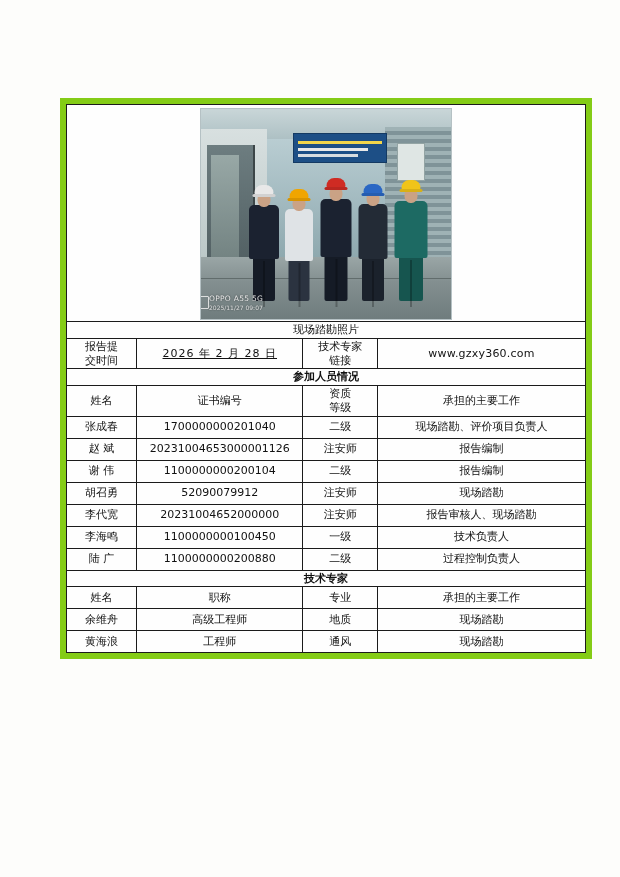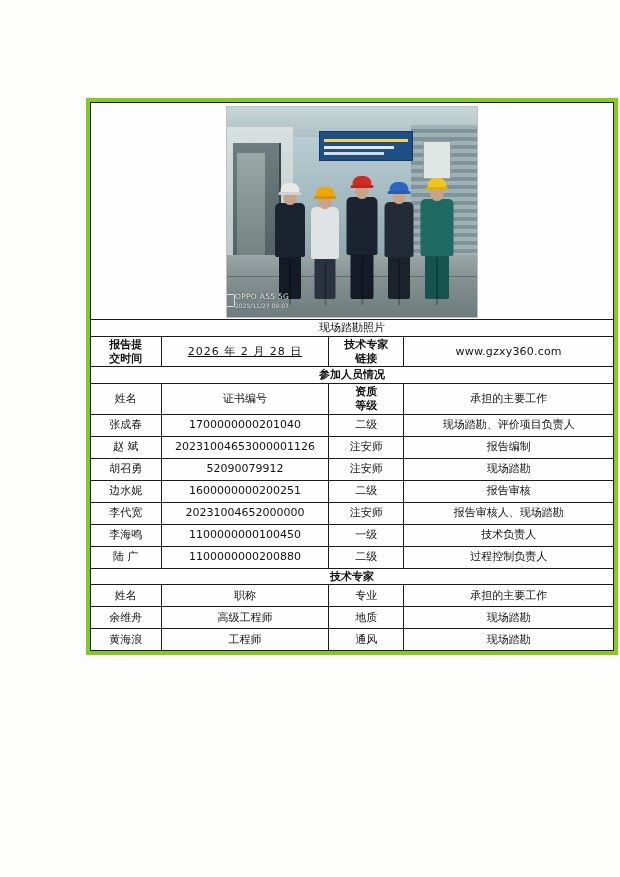--- a/index.html
+++ b/index.html
@@ -14,24 +14,24 @@
   }
   .page {
     position: relative;
     width: 620px;
     height: 877px;
     background: #fdfdfb;
     overflow: hidden;
   }
   .sheet {
     position: absolute;
-    left: 86px;
+    left: 60px;
     top: 98px;
     width: 532px;
-    border: 4px solid #84cc16;
+    border: 6px solid #84cc16;
     box-sizing: border-box;
     background: #fefefe;
   }
   table.doc {
     width: 100%;
     border-collapse: collapse;
     table-layout: fixed;
   }
   table.doc td {
     border: 1px solid #1b1b1b;
@@ -150,21 +150,21 @@
   .photo-watermark .wm-date { font-size: 6px; opacity: .9; }
   .wm-logo {
     position: absolute; left: -11px; bottom: 2px;
     width: 9px; height: 11px; border: 1px solid #eee; border-radius: 1px;
     opacity: .85;
   }
   .caption-cell { font-size: 11.5px; padding: 3px 0; }
   .section-title { font-size: 12px; font-weight: bold; padding: 3px 0; }
   .hdr { font-size: 11px; }
   td.tall { height: 19px; }
-  .twoline { line-height: 1.15; font-weight: bold; }
+  .twoline { line-height: 1.15; }
   .link-cell { font-size: 11.5px; letter-spacing: .2px; }
   .date-cell { font-size: 12px; letter-spacing: 1px; text-decoration: underline; }
 </style>
 </head>
 <body>
 
 <div class="page">
   <div class="sheet">
     <table class="doc">
       <colgroup>
@@ -274,32 +274,32 @@
         <td class="tall">二级</td>
         <td class="tall">现场踏勘、评价项目负责人</td>
       </tr>
       <tr>
         <td class="tall">赵 斌</td>
         <td class="tall">20231004653000001126</td>
         <td class="tall">注安师</td>
         <td class="tall">报告编制</td>
       </tr>
       <tr>
+        <td class="tall">谢 伟</td>
+        <td class="tall">1100000000200104</td>
+        <td class="tall">二级</td>
+        <td class="tall">报告编制</td>
+      </tr>
+      <tr>
         <td class="tall">胡召勇</td>
         <td class="tall">52090079912</td>
         <td class="tall">注安师</td>
         <td class="tall">现场踏勘</td>
       </tr>
       <tr>
-        <td class="tall">边水妮</td>
-        <td class="tall">1600000000200251</td>
-        <td class="tall">二级</td>
-        <td class="tall">报告审核</td>
-      </tr>
-      <tr>
         <td class="tall">李代宽</td>
         <td class="tall">20231004652000000</td>
         <td class="tall">注安师</td>
         <td class="tall">报告审核人、现场踏勘</td>
       </tr>
       <tr>
         <td class="tall">李海鸣</td>
         <td class="tall">1100000000100450</td>
         <td class="tall">一级</td>
         <td class="tall">技术负责人</td>

